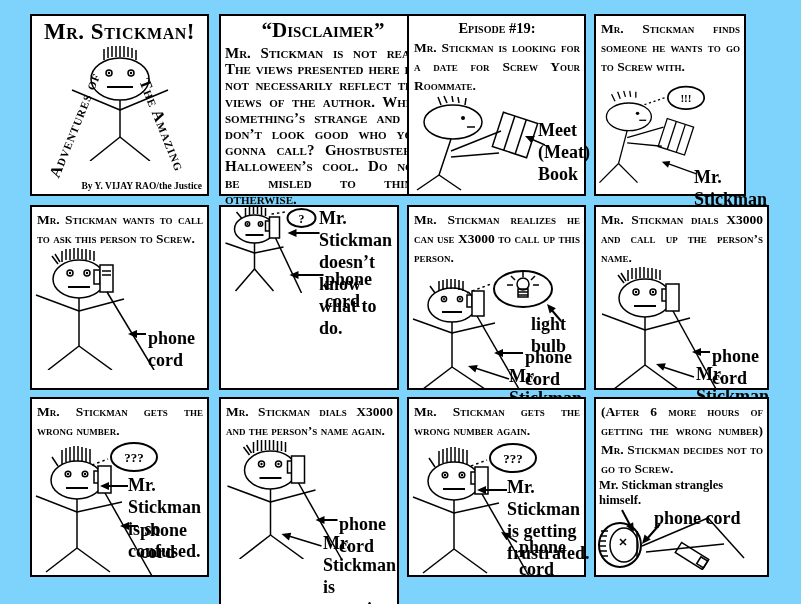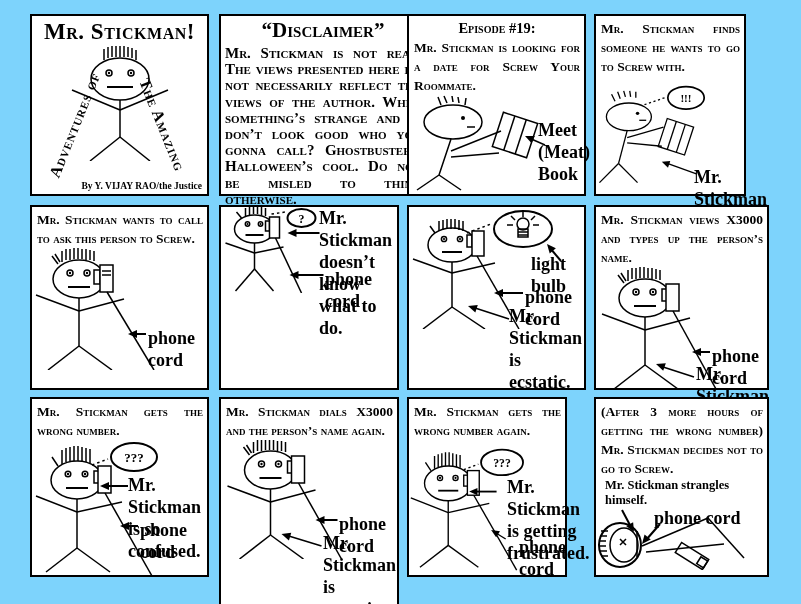--- a/index.html
+++ b/index.html
@@ -2,21 +2,21 @@
 <html><head>
 <meta charset="utf-8">
 <style>
   html,body{margin:0;padding:0;background:#e8e8e8;}
   .page{position:relative;width:801px;height:604px;background:#7dd3fc;overflow:hidden;
         font-family:"Liberation Serif",serif;color:#000;}
   .panel{position:absolute;background:#fff;border:2px solid #000;box-sizing:border-box;}
   .cap{font-variant:small-caps;font-weight:bold;font-size:13.5px;line-height:19px;
        text-align:justify;padding:3px 4px 0 5px;}
   .cap .lead{display:block;text-align:center;font-size:14.5px;}
-  .subcap{font-weight:bold;font-size:12.5px;line-height:15px;padding:0 2px 0 9px;}
+  .subcap{font-weight:bold;font-size:12.5px;line-height:15px;padding:0 2px 0 3px;}
   .fig{position:relative;}
   .fig svg{display:block;}
   .lbl{position:absolute;font-size:18px;line-height:22px;font-weight:bold;}
   .bigtitle{font-weight:bold;font-variant:small-caps;font-size:23px;text-align:center;
             letter-spacing:.5px;padding-top:3px;}
   .rot{position:absolute;font-weight:bold;font-variant:small-caps;font-size:16px;
        letter-spacing:1px;white-space:nowrap;}
   .rotL{transform:rotate(-68deg);transform-origin:center;left:-32px;top:100px;width:150px;text-align:center;}
   .rotR{transform:rotate(68deg);transform-origin:center;right:-30px;top:100px;width:150px;text-align:center;}
   .byline{position:absolute;right:5px;bottom:3px;font-size:9.5px;font-weight:bold;}
@@ -181,20 +181,21 @@
         <g transform="translate(66,68)">
             <polygon class="fill" points="0,0 9,-4 9,4"></polygon>
           </g>
       </svg>
       <div class="lbl" style="left:98px;top:0px;width:76px;">Mr. Stickman doesn’t know what to do.</div>
       <div class="lbl" style="left:104px;top:61px;">phone cord</div>
     </div>
   </div>
 
   <div class="panel" style="left:407px;top:205px;width:179px;height:185px;">
+    <div class="cap">Mr. Stickman realizes he can use X3000 to call up this person.</div>
     <div class="fig">
       <svg width="100%" height="122" viewBox="0 0 171 122">
         <line class="sw" x1="56" y1="26" x2="80" y2="17" stroke-dasharray="2.5 3"></line>
         <ellipse class="sw2" cx="112" cy="22" rx="29" ry="18"></ellipse>
         <g>
           <circle class="sw" cx="112" cy="17" r="6"></circle>
           <rect class="sw" x="107" y="22" width="10" height="8"></rect>
           <line class="sw" x1="107" y1="25" x2="117" y2="25"></line>
             <line class="sw" x1="107" y1="28" x2="117" y2="28"></line>
           <path class="sw" d="M100,9 L104,13 M112,5 L112,10 M124,9 L120,13 M96,18 L102,18 M128,18 L122,18"></path>
@@ -227,21 +228,21 @@
             <polygon class="fill" points="0,0 9,-4 9,4"></polygon>
           </g>
       </svg>
       <div class="lbl" style="left:122px;top:46px;">light bulb</div>
       <div class="lbl" style="left:116px;top:79px;">phone cord</div>
       <div class="lbl" style="left:100px;top:98px;width:72px;">Mr. Stickman is ecstatic.</div>
     </div>
   </div>
 
   <div class="panel" style="left:594px;top:205px;width:175px;height:185px;">
-    <div class="cap">Mr. Stickman views X3000 and types up the person’s name.</div>
+    <div class="cap">Mr. Stickman dials X3000 and call up the person’s name.</div>
     <div class="fig">
       <svg width="100%" height="122" viewBox="0 0 171 122">
         <path class="sw" d="M32,14 L32,3 M36,12 L36,1 M40,12 L40,1 M44,11 L44,0 M48,11 L48,0 M52,11 L52,1 M56,12 L56,1 M60,12 L60,2 M64,13 L64,3 M28,16 L22,8 M30,14 L25,6"></path>
         <ellipse class="sw" cx="49" cy="31" rx="26" ry="19"></ellipse>
         <circle class="sw" cx="40" cy="25" r="3"></circle>
           <circle class="fill" cx="40" cy="25" r="1.2"></circle>
         <circle class="sw" cx="57" cy="25" r="3"></circle>
           <circle class="fill" cx="57" cy="25" r="1.2"></circle>
         <line class="sw2" x1="38" y1="39" x2="60" y2="39"></line>
         <rect class="sw" x="66" y="22" width="5" height="12"></rect>
@@ -328,21 +329,21 @@
         <line class="sw" x1="98" y1="106" x2="62" y2="95"></line>
         <g transform="translate(58,94) rotate(17)">
             <polygon class="fill" points="0,0 9,-4 9,4"></polygon>
           </g>
       </svg>
       <div class="lbl" style="left:118px;top:73px;">phone cord</div>
       <div class="lbl" style="left:102px;top:92px;width:72px;">Mr. Stickman is ecstatic.</div>
     </div>
   </div>
 
-  <div class="panel" style="left:407px;top:397px;width:160px;height:180px;">
+  <div class="panel" style="left:407px;top:397px;width:179px;height:180px;">
     <div class="cap">Mr. Stickman gets the wrong number again.</div>
     <div class="fig">
       <svg width="100%" height="136" viewBox="0 0 171 136">
         <line class="sw" x1="60" y1="26" x2="76" y2="20" stroke-dasharray="2.5 3"></line>
         <ellipse class="sw2" cx="102" cy="18" rx="23" ry="14"></ellipse>
         <text x="102" y="23" text-anchor="middle" font-size="13">???</text>
         <path class="sw" d="M28,25 L28,11 M32,23 L32,9 M36,22 L36,8 M40,22 L40,7 M44,22 L44,7 M48,22 L48,8 M52,23 L52,9 M56,24 L56,10 M24,27 L18,18"></path>
         <ellipse class="sw" cx="43" cy="41" rx="26" ry="19"></ellipse>
         <circle class="sw" cx="34" cy="35" r="2.8"></circle>
           <circle class="fill" cx="34" cy="35" r="1.2"></circle>
@@ -365,21 +366,21 @@
         <g transform="translate(90,92) rotate(32)">
             <polygon class="fill" points="0,0 9,-4 9,4"></polygon>
           </g>
       </svg>
       <div class="lbl" style="left:98px;top:36px;width:74px;">Mr. Stickman is getting frustrated.</div>
       <div class="lbl" style="left:110px;top:96px;">phone cord</div>
     </div>
   </div>
 
   <div class="panel" style="left:594px;top:397px;width:175px;height:180px;">
-    <div class="cap">(After 3 more hours of getting the wrong number) Mr. Stickman decides not to go to Screw.</div>
+    <div class="cap">(After 6 more hours of getting the wrong number) Mr. Stickman decides not to go to Screw.</div>
     <div class="subcap">Mr. Stickman strangles himself.</div>
     <div class="fig">
       <svg width="100%" height="62" viewBox="0 0 171 62">
         <ellipse class="sw2" cx="24" cy="37" rx="21" ry="22"></ellipse>
         <ellipse class="sw" cx="28" cy="37" rx="14" ry="17"></ellipse>
         <path class="sw" d="M5,23 L12,23 M4,28 L11,28 M3,33 L10,33 M3,38 L10,38 M4,43 L11,43 M5,48 L12,48"></path>
         <path class="sw" d="M24,31 L30,37 M30,31 L24,37"></path>
         <line class="sw" x1="41" y1="23" x2="41" y2="49"></line>
         <line class="sw" x1="46" y1="38" x2="112" y2="10"></line>
         <line class="sw" x1="50" y1="44" x2="128" y2="36"></line>

